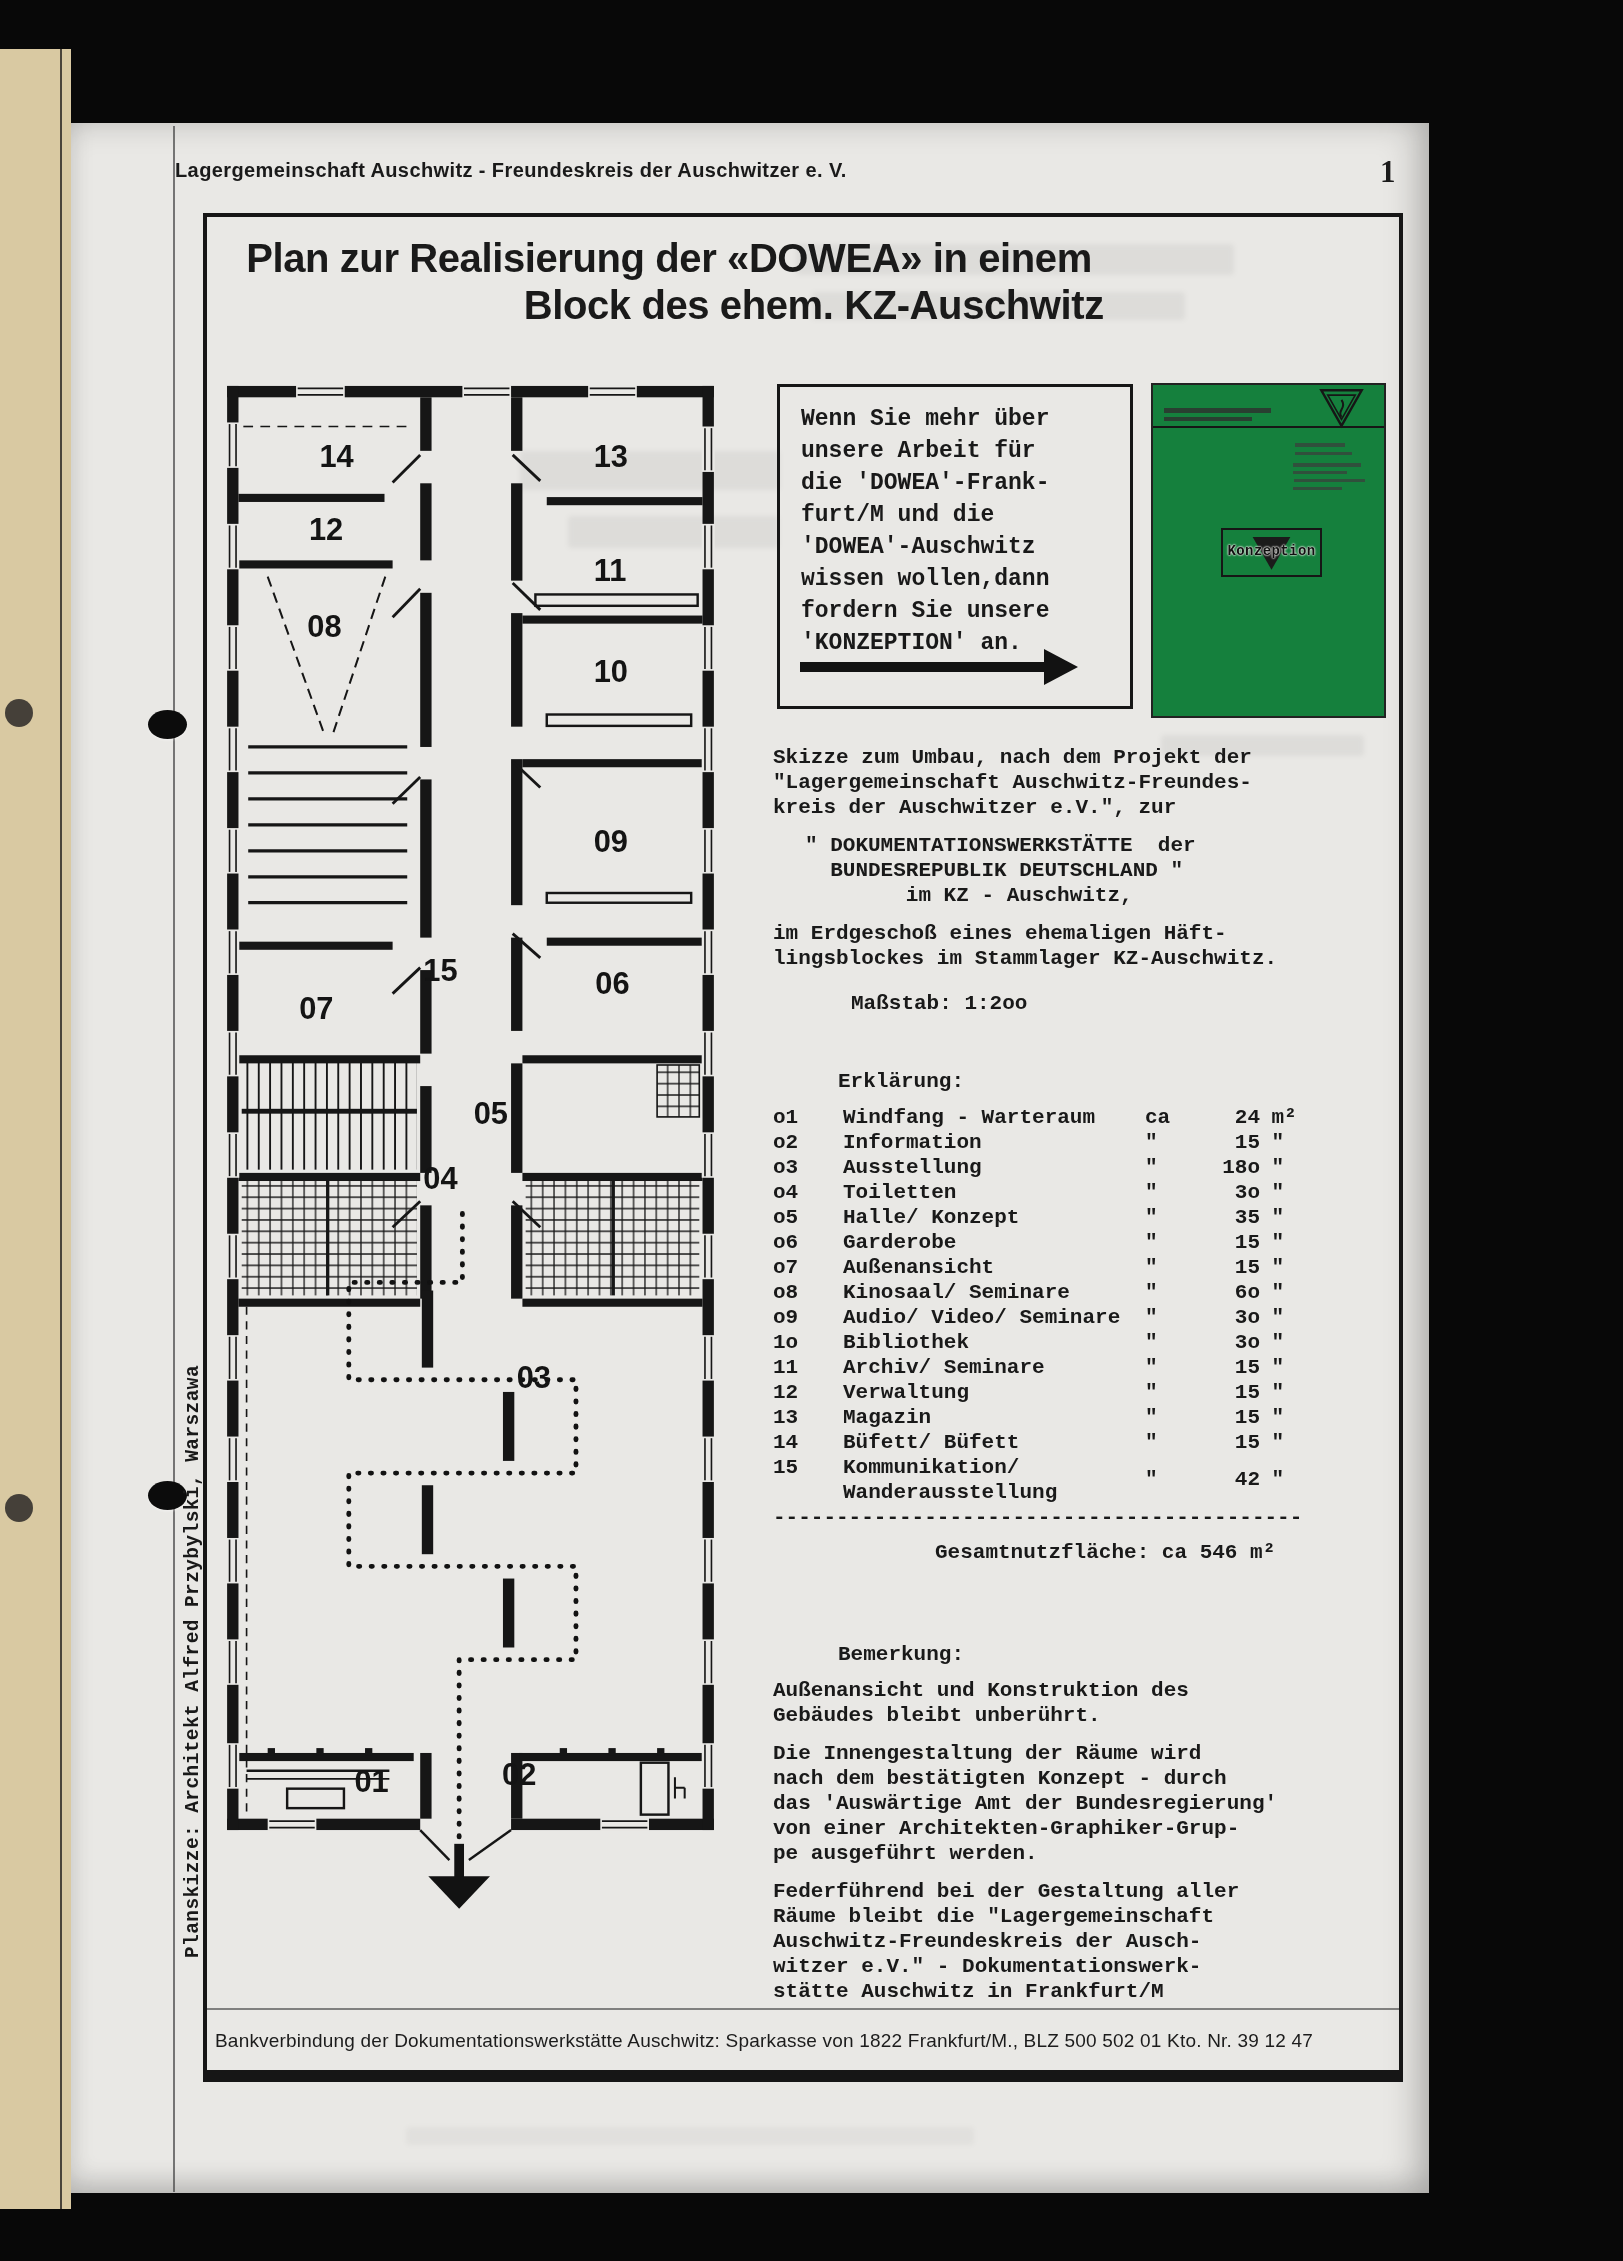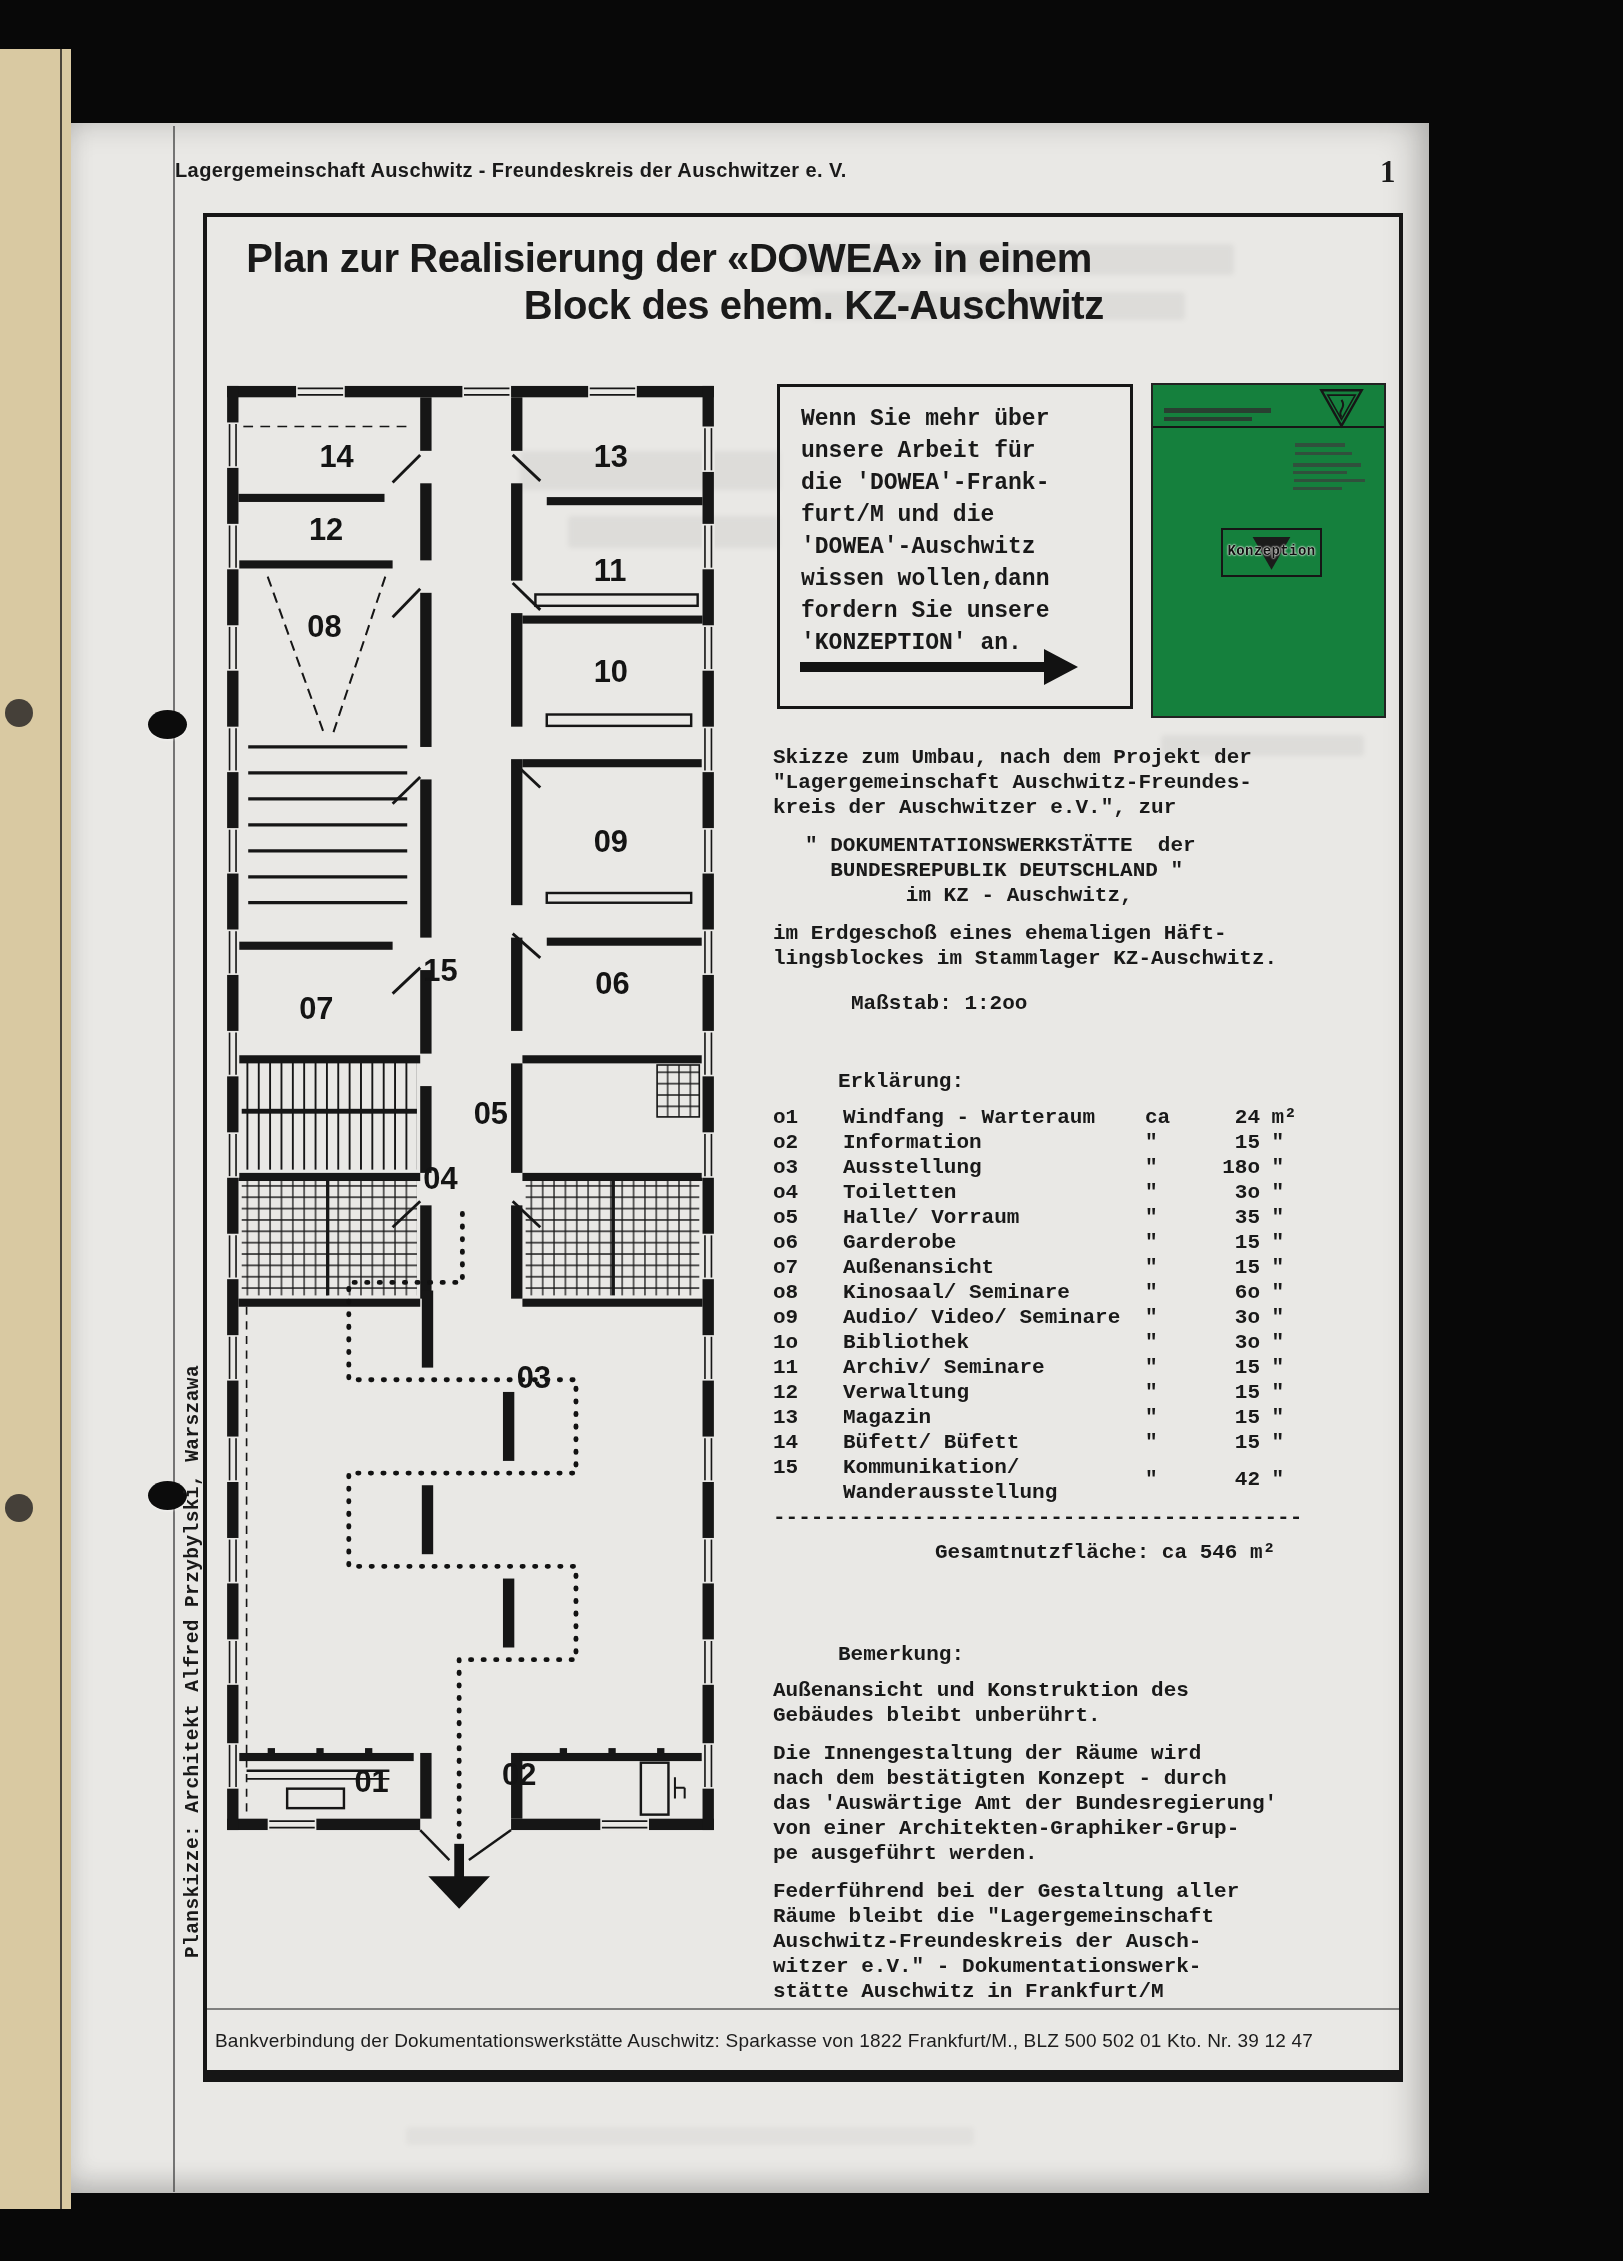--- a/index.html
+++ b/index.html
@@ -177,21 +177,21 @@
         </div>
       <div class="leg-row mono">
           <span>o4</span>
           <span class="nm">Toiletten</span>
           <span>"</span>
           <span class="val">3o</span>
           <span class="unit">"</span>
         </div>
       <div class="leg-row mono">
           <span>o5</span>
-          <span class="nm">Halle/ Vorraum</span>
+          <span class="nm">Halle/ Konzept</span>
           <span>"</span>
           <span class="val">35</span>
           <span class="unit">"</span>
         </div>
       <div class="leg-row mono">
           <span>o6</span>
           <span class="nm">Garderobe</span>
           <span>"</span>
           <span class="val">15</span>
           <span class="unit">"</span>

